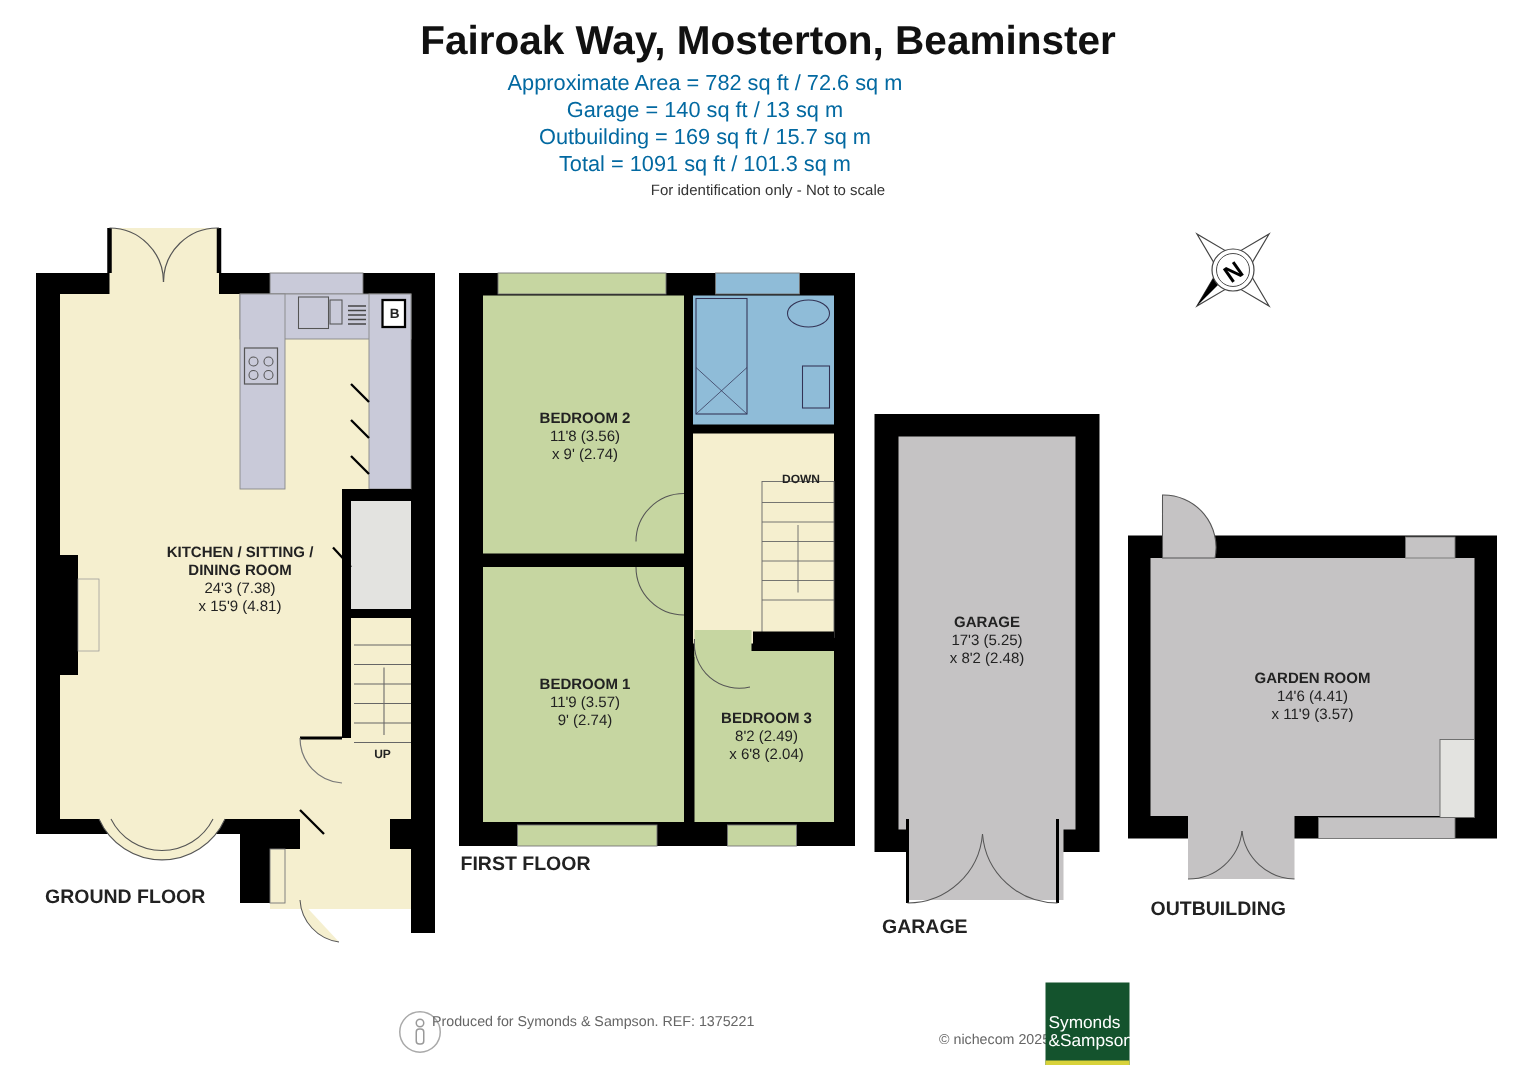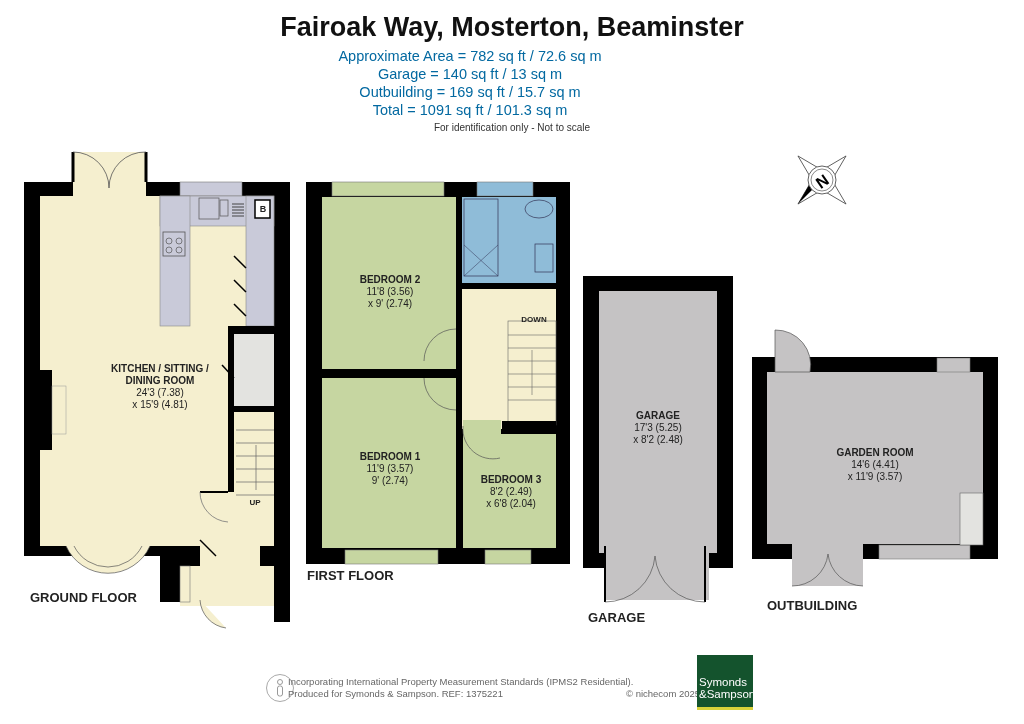--- a/index.html
+++ b/index.html
@@ -215,20 +215,19 @@
 <div class="floor-label" style="left:588px; top:610px;">GARAGE</div>
 <div class="floor-label" style="left:767px; top:598px;">OUTBUILDING</div>
 
 <div class="abs pin-icon">
   <svg width="26" height="26" style="position:relative" viewBox="0 0 26 26">
     <circle cx="13" cy="7" r="2.5" fill="none" stroke="#999" stroke-width="1"></circle>
     <rect x="10.5" y="11" width="5" height="10" rx="2" fill="none" stroke="#999" stroke-width="1"></rect>
   </svg>
 </div>
 <div class="abs footer-text">
-  <div>Incorporating International Property Measurement Standards (IPMS2 Residential).</div>
   <div>Produced for Symonds &amp; Sampson.   REF:  1375221</div>
 </div>
 <div class="abs copyright">© nichecom 2025.</div>
 <div class="abs logo">
   <div>Symonds</div>
   <div>&amp;Sampson</div>
 </div>
 
 </body></html>

